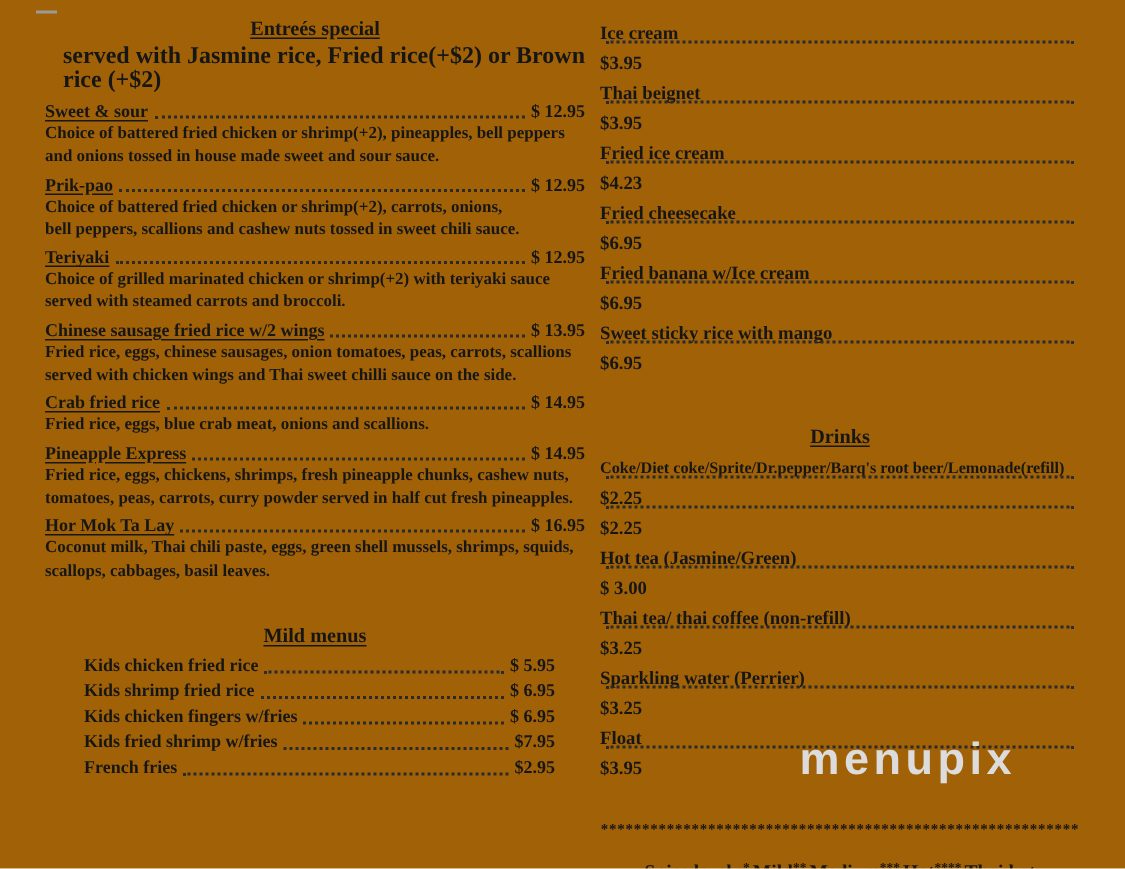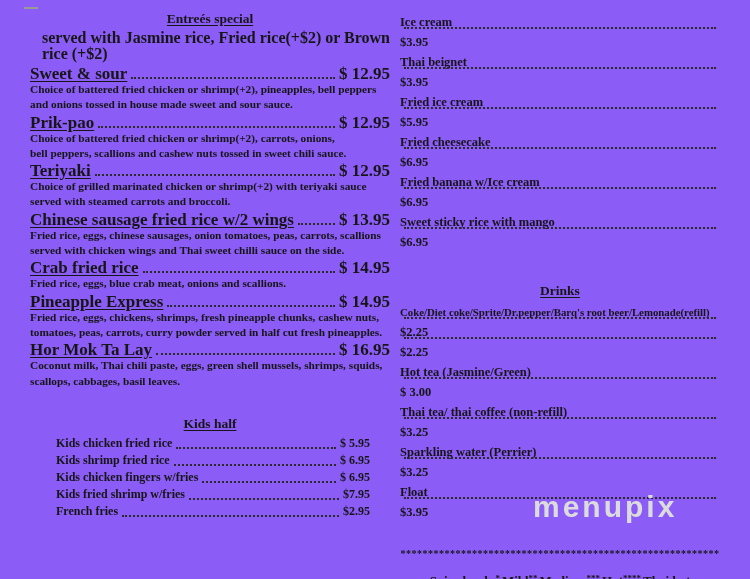--- a/index.html
+++ b/index.html
@@ -1,33 +1,33 @@
 <!DOCTYPE html>
 <html><head>
 <meta charset="utf-8">
 <style>
   html,body { margin:0; padding:0; background:#ffffff; }
   .page {
     position:relative; width:750px; height:579px; overflow:hidden;
-    background:#8b5cf6; color:#161616;
+    background:#a16207; color:#161616;
     font-family:"Liberation Serif", serif; font-weight:bold;
   }
   .artifact { position:absolute; left:24px; top:7px; width:14px; height:2px; background:#9a9a9a; }
   .col { position:absolute; }
   #left  { left:30px;  top:10px; width:360px; }
   #right { left:400px; top:12px; width:320px; }
 
   .heading {
     text-align:center; font-size:13.5px; line-height:17px; margin:0 0 3px 0;
     text-decoration:underline; text-underline-offset:2px;
   }
   .subtitle { font-size:16px; line-height:16px; margin:1px 0 4px 12px; }
 
   .mi  { margin-bottom:2px; }
-  .row { display:flex; font-size:17px; line-height:16px; }
+  .row { display:flex; font-size:12px; line-height:16px; }
   .name  { white-space:nowrap; flex-shrink:0; }
   .u     { text-decoration:underline; text-underline-offset:2px; }
   .dots  { flex:1 1 auto; min-width:6px; position:relative; margin:0 4px; }
   .dots::after {
     content:""; position:absolute; left:0; right:0; bottom:3px;
     border-bottom:2px dotted #2a2a2a;
   }
   .price { white-space:nowrap; flex-shrink:0; }
   .desc  { font-size:11.3px; line-height:15.3px; }
 
@@ -127,21 +127,21 @@
       <div class="row">
         <span class="name u">Hor Mok Ta Lay</span>
         <span class="dots"></span>
         <span class="price">$ 16.95</span>
       </div>
       <div class="desc">Coconut milk, Thai chili paste, eggs, green shell mussels, shrimps, squids,</div>
       <div class="desc">scallops, cabbages, basil leaves.</div>
     </div>
 
     <div class="kids">
-      <div class="heading">Kids half</div>
+      <div class="heading">Mild menus</div>
       <div class="row">
         <span class="name">Kids chicken fried rice</span>
         <span class="dots"></span>
         <span class="price">$ 5.95</span>
       </div>
       <div class="row">
         <span class="name">Kids shrimp fried rice</span>
         <span class="dots"></span>
         <span class="price">$ 6.95</span>
       </div>
@@ -171,21 +171,21 @@
         <span class="price">$3.95</span>
       </div>
       <div class="row">
         <span class="name">Thai beignet</span>
         <span class="dots"></span>
         <span class="price">$3.95</span>
       </div>
       <div class="row">
         <span class="name">Fried ice cream</span>
         <span class="dots"></span>
-        <span class="price">$5.95</span>
+        <span class="price">$4.23</span>
       </div>
       <div class="row">
         <span class="name">Fried cheesecake</span>
         <span class="dots"></span>
         <span class="price">$6.95</span>
       </div>
       <div class="row">
         <span class="name">Fried banana w/Ice cream</span>
         <span class="dots"></span>
         <span class="price">$6.95</span>

